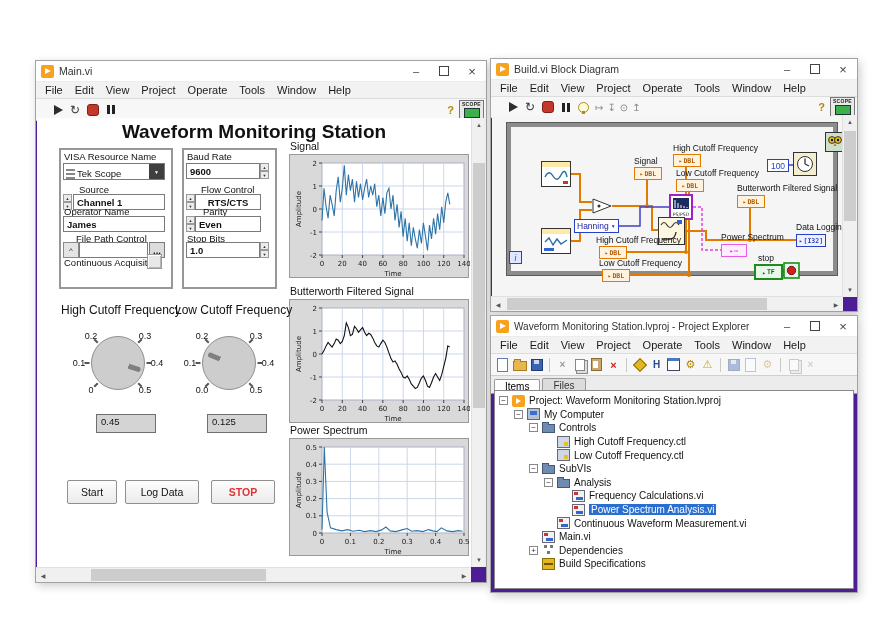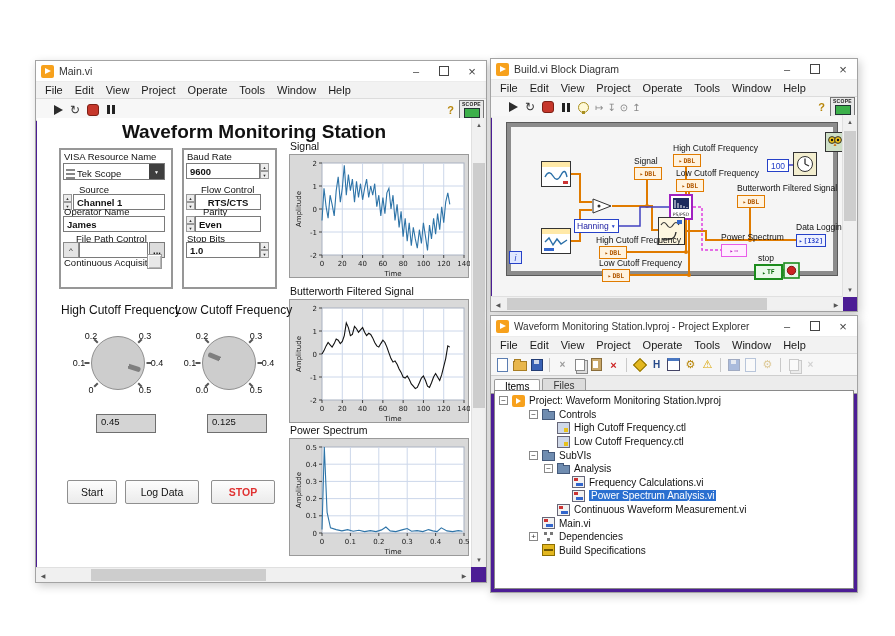--- a/index.html
+++ b/index.html
@@ -625,20 +625,25 @@
   <div class="tabsrow">
     <span class="tab tabActive">Items</span>
     <span class="tab tabIdle">Files</span>
   </div>
   <div class="treebox">
     <div class="trow" style="padding-left:4px;">
         <span class="exp minus"></span>
         <span class="ticon iProj"></span>
         <span>Project: Waveform Monitoring Station.lvproj</span>
       </div>
+    <div class="trow" style="padding-left:19px;">
+        <span class="exp minus"></span>
+        <span class="ticon iComp"></span>
+        <span>My Computer</span>
+      </div>
     <div class="trow" style="padding-left:34px;">
         <span class="exp minus"></span>
         <span class="ticon iFolder"></span>
         <span>Controls</span>
       </div>
     <div class="trow" style="padding-left:49px;">
         <span class="noexp"></span>
         <span class="ticon iCtl"></span>
         <span>High Cutoff Frequency.ctl</span>
       </div>

